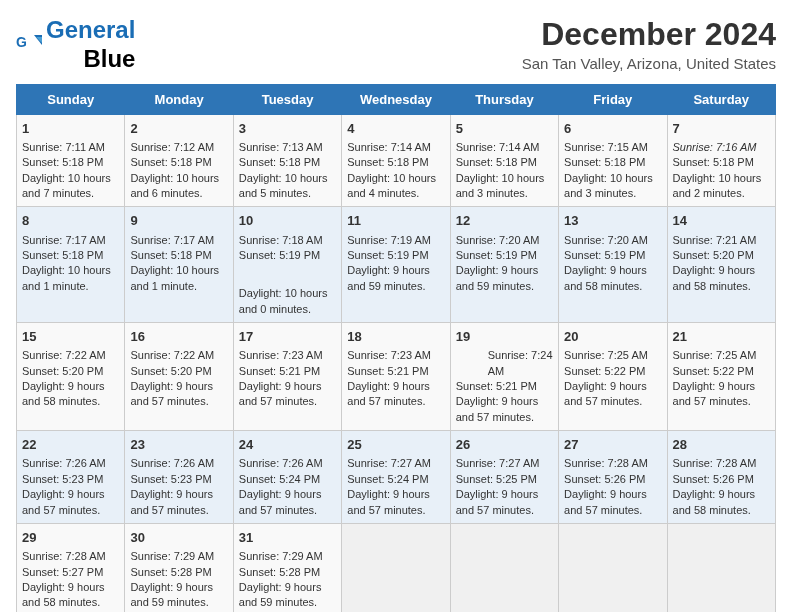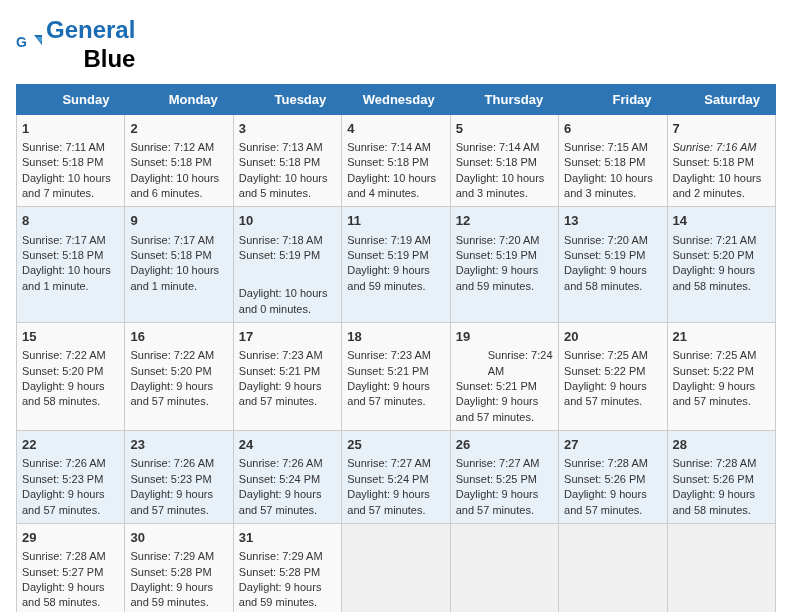--- a/index.html
+++ b/index.html
@@ -50,21 +50,21 @@
     }
     .calendar-table {
       width: 100%;
       border-collapse: collapse;
       font-size: 11px;
     }
     .calendar-table thead tr th {
       background-color: #2e75b6;
       color: #fff;
       padding: 7px 15px;
-      text-align: right;
+      text-align: center;
       font-size: 13px;
       font-weight: bold;
       border: 1px solid #2e75b6;
       margin-top: 40px;
     }
     .calendar-table tbody tr td {
       vertical-align: top;
       padding: 5px;
       border: 1px solid #ccc;
       width: calc(100% / 7);
@@ -99,20 +99,24 @@
       <polygon points="18,4 26,4 26,14" fill="#1a6db5"></polygon>
       <polygon points="20,6 26,6 26,12" fill="#4a9fd4"></polygon>
     </svg>
     <div>
       <div class="logo-text">
         <span>General</span><br>
         <span style="color:#000000;">Blue</span>
       </div>
     </div>
   </div>
+  <div class="title-area">
+    <div class="main-title">December 2024</div>
+    <div class="subtitle">San Tan Valley, Arizona, United States</div>
+  </div>
 </div>
 
 <table class="calendar-table">
   <thead>
     <tr>
     <th>Sunday</th>
         <th>Monday</th>
         <th>Tuesday</th>
         <th>Wednesday</th>
         <th>Thursday</th>

